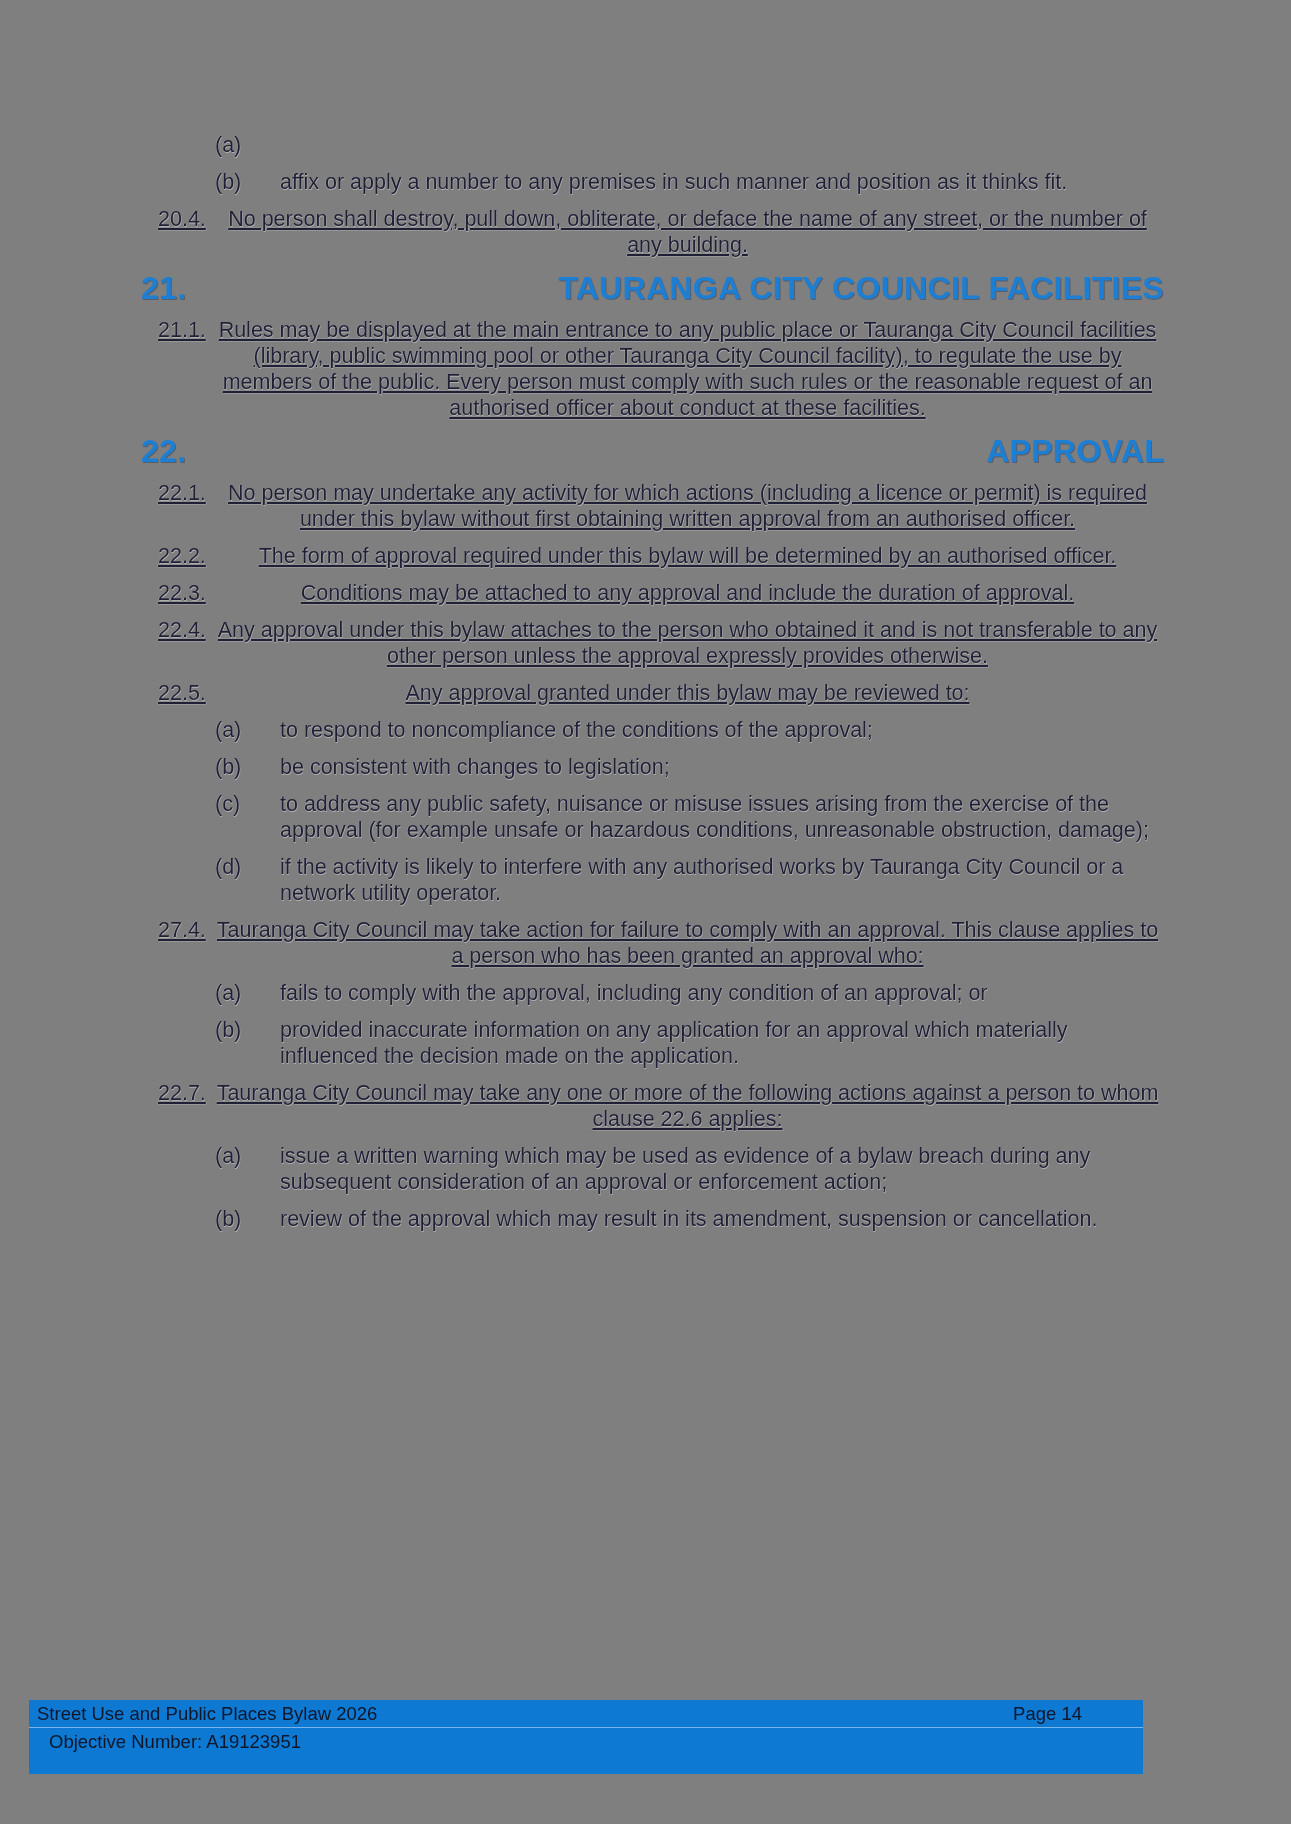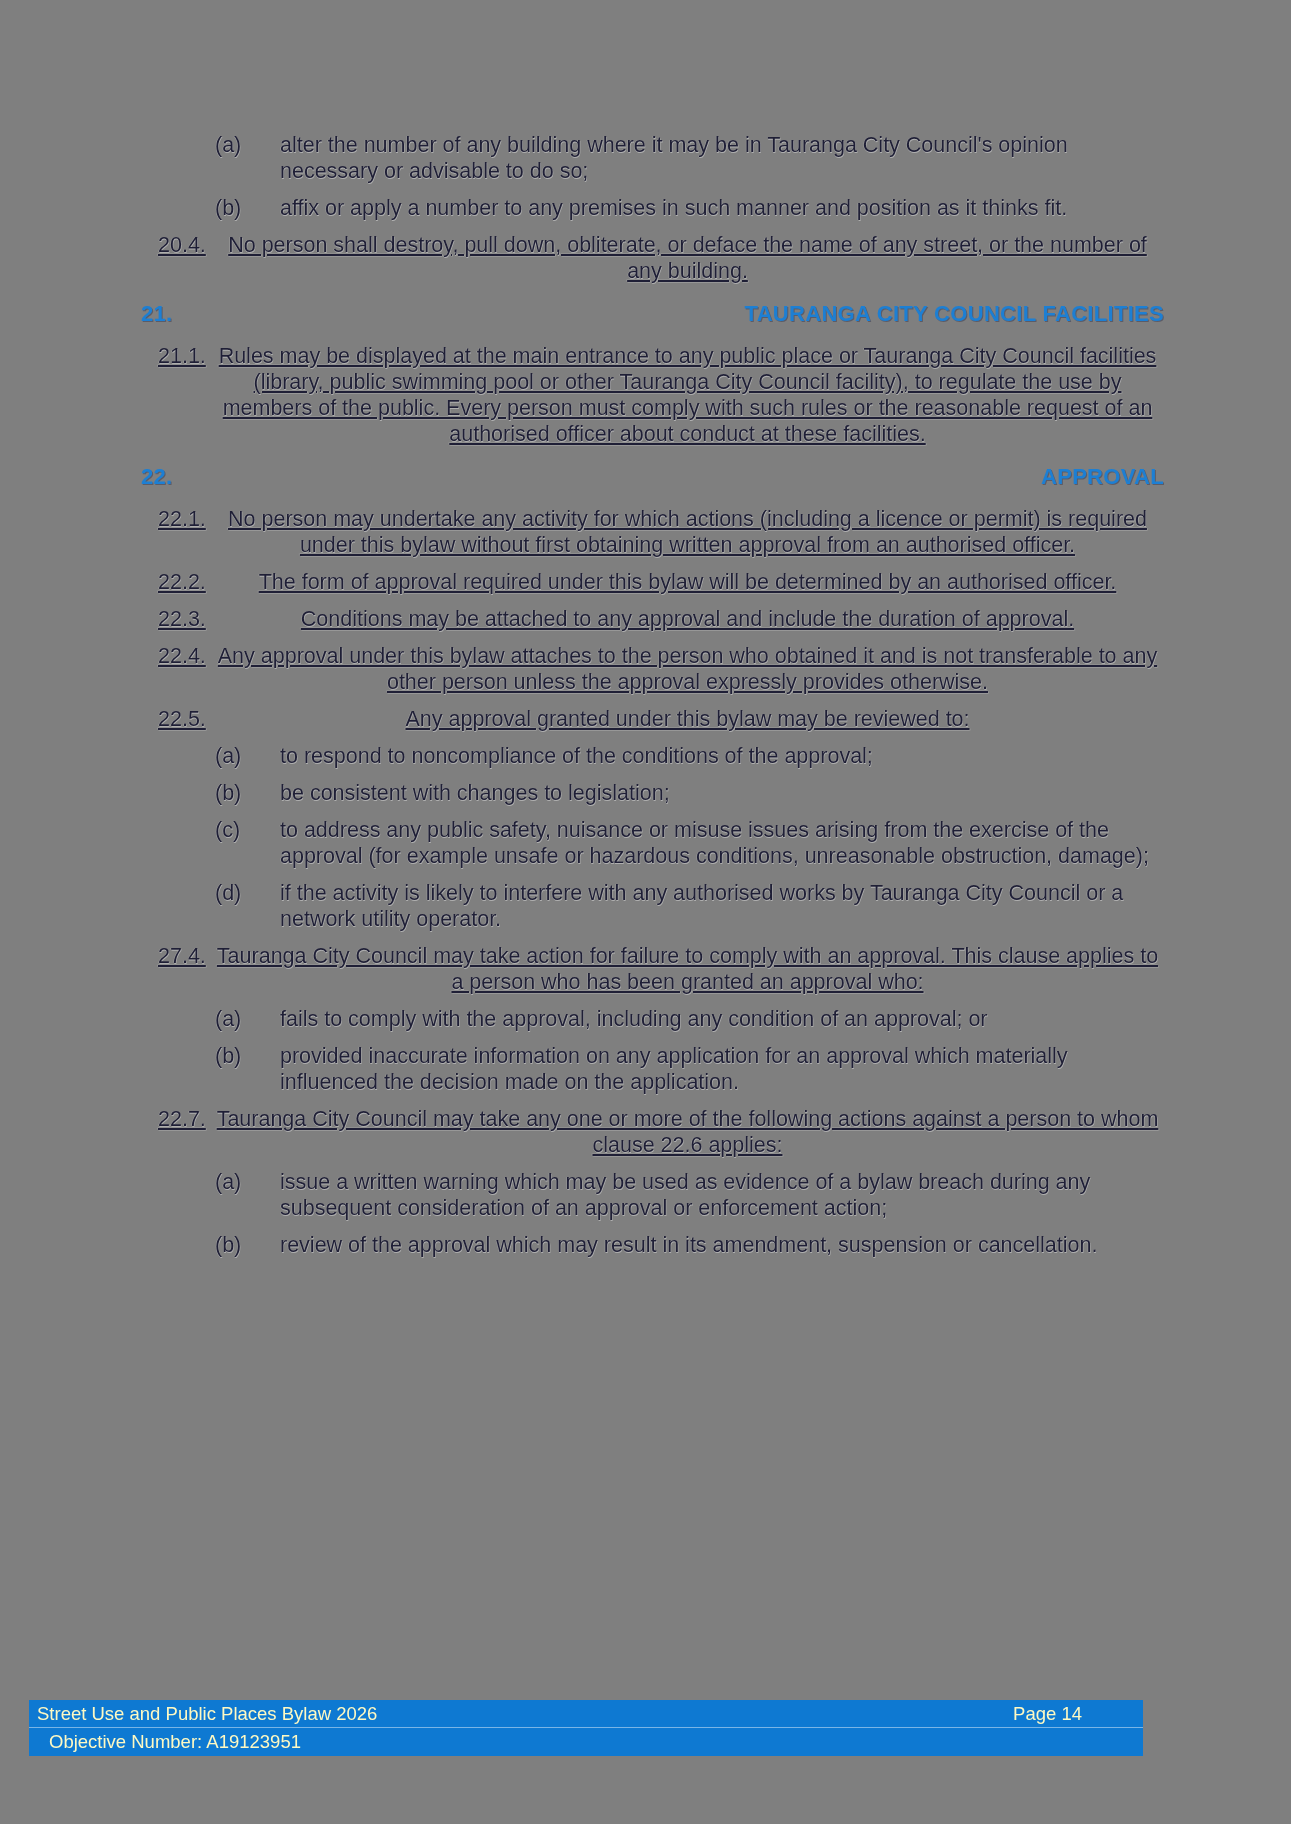--- a/index.html
+++ b/index.html
@@ -41,38 +41,38 @@
   .block.clause .txt { width: 945px; text-align: center; }
   
   .block.sub { padding-left: 215px; }
   .block.sub .num { width: 65px; }
   .block.sub .txt { width: 880px; }
   
   .block.heading {
     padding-left: 141px;
     color: #1d7fd3;
     font-weight: bold;
-    font-size: 22px;
+    font-size: 32px;
     line-height: 34px;
     margin-top: 13px;
     margin-bottom: 12px;
     letter-spacing: 0.3px;
     text-shadow: 1px 1px 0 rgba(30,30,60,0.35);
   }
   .block.heading .num { width: 93px; }
   .block.heading .txt { width: 930px; text-align: right; }
 
   #footer-bar {
     position: absolute;
     left: 29px;
     top: 1700px;
     width: 1114px;
-    height: 56px;
+    height: 74px;
     background: #0e79d2;
-    color: #fef9c3;
+    color: #0f172a;
     font-size: 18.5px;
     box-sizing: border-box;
   }
   #footer-bar .row1 {
     display: flex;
     justify-content: space-between;
     align-items: center;
     height: 27px;
     border-bottom: 1px solid rgba(255,255,255,0.45);
     padding-left: 8px;
@@ -86,21 +86,20 @@
     align-items: center;
     padding-left: 20px;
   }
 </style>
 </head>
 <body>
 
 <main id="doc">
     <div class="block sub">
       <span class="num">(a)</span>
-      <span class="txt">alter the number of any building where it may be in Tauranga City Council's opinion necessary or advisable to do so;</span>
     </div>
     <div class="block sub">
       <span class="num">(b)</span>
       <span class="txt">affix or apply a number to any premises in such manner and position as it thinks fit.</span>
     </div>
     <div class="block clause">
       <span class="num">20.4.</span>
       <span class="txt">No person shall destroy, pull down, obliterate, or deface the name of any street, or the number of any building.</span>
     </div>
     <div class="block heading">

